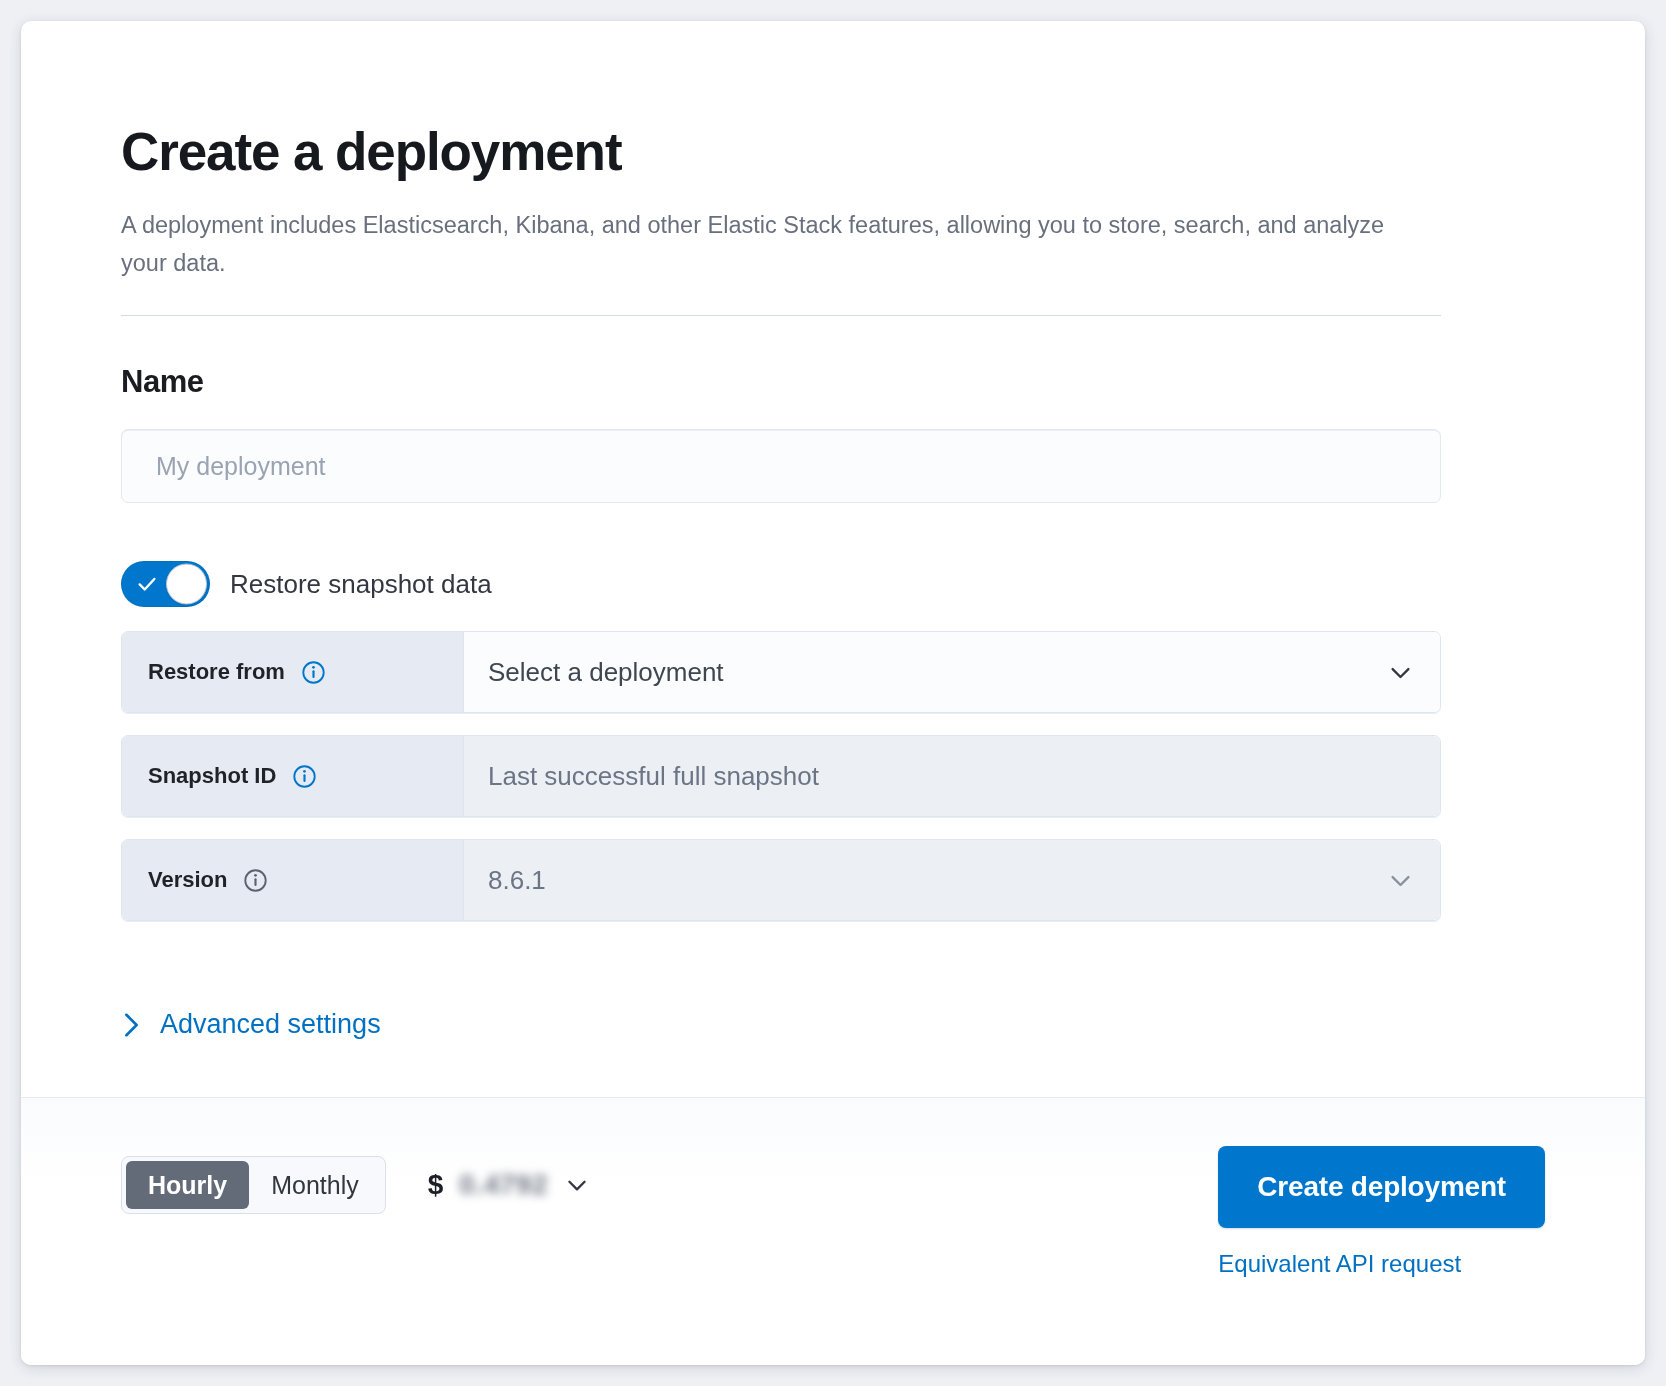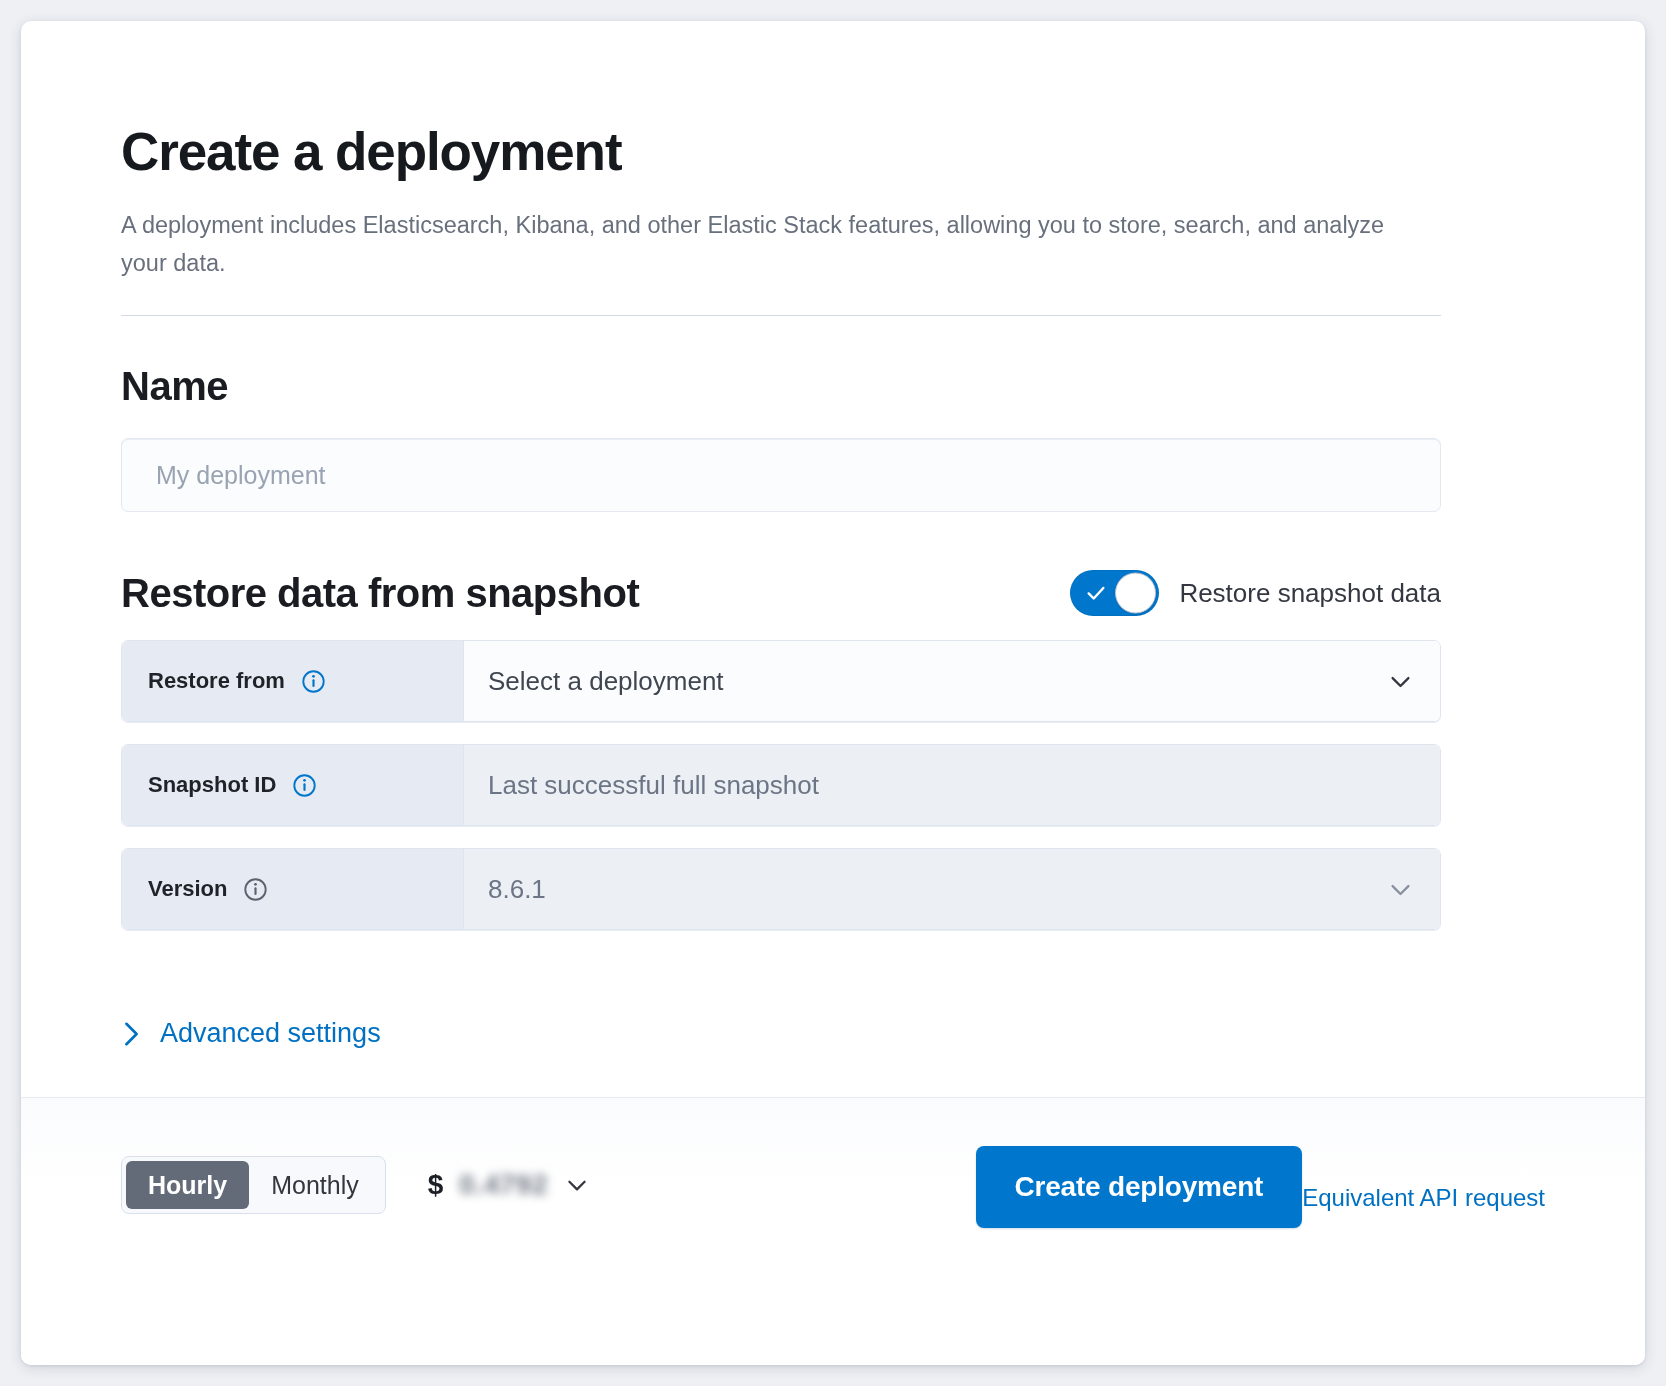--- a/index.html
+++ b/index.html
@@ -48,21 +48,21 @@
   }
   .divider {
     margin-top: 33px;
     height: 1px;
     background: #d3dae6;
     width: 1320px;
   }
 
   
   .section-head {
-    font-size: 40px;
+    font-size: 31px;
     font-weight: 700;
     color: #1a1c21;
     letter-spacing: -0.5px;
   }
   .name-head { margin-top: 48px; }
 
   
   .name-input {
     margin-top: 29px;
     width: 1320px;
@@ -202,21 +202,21 @@
   }
   .price-blur {
     font-size: 28px; font-weight: 700; color: #6f7783;
     filter: blur(5px);
     letter-spacing: 0.5px;
   }
   .price-group .chev-down { width: 26px; height: 26px; }
 
   .footer-right {
     margin-top: 48px;
-    display: flex; flex-direction: row; align-items: center;
+    display: flex; flex-direction: column; 
   }
   .create-btn {
     background: #0077cc;
     color: #ffffff;
     font-size: 28px;
     font-weight: 700;
     border: none;
     border-radius: 8px;
     padding: 25px 39px;
     cursor: pointer;
@@ -244,21 +244,20 @@
       <div class="divider"></div>
 
       
       <h2 class="section-head name-head">Name</h2>
       <div class="name-input">
         <span class="ph">My deployment</span>
       </div>
 
       
       <div class="restore-head-row">
-        <h2 class="section-head">Restore data from snapshot</h2>
         <div class="toggle-group">
           <div class="switch">
             <svg class="check" viewBox="0 0 24 24" fill="none">
               <path d="M4 12.5 L9.5 18 L20 6.5" stroke="#ffffff" stroke-width="2.6" stroke-linecap="round" stroke-linejoin="round"></path>
             </svg>
             <span class="knob"></span>
           </div>
           <span class="switch-label">Restore snapshot data</span>
         </div>
       </div>

